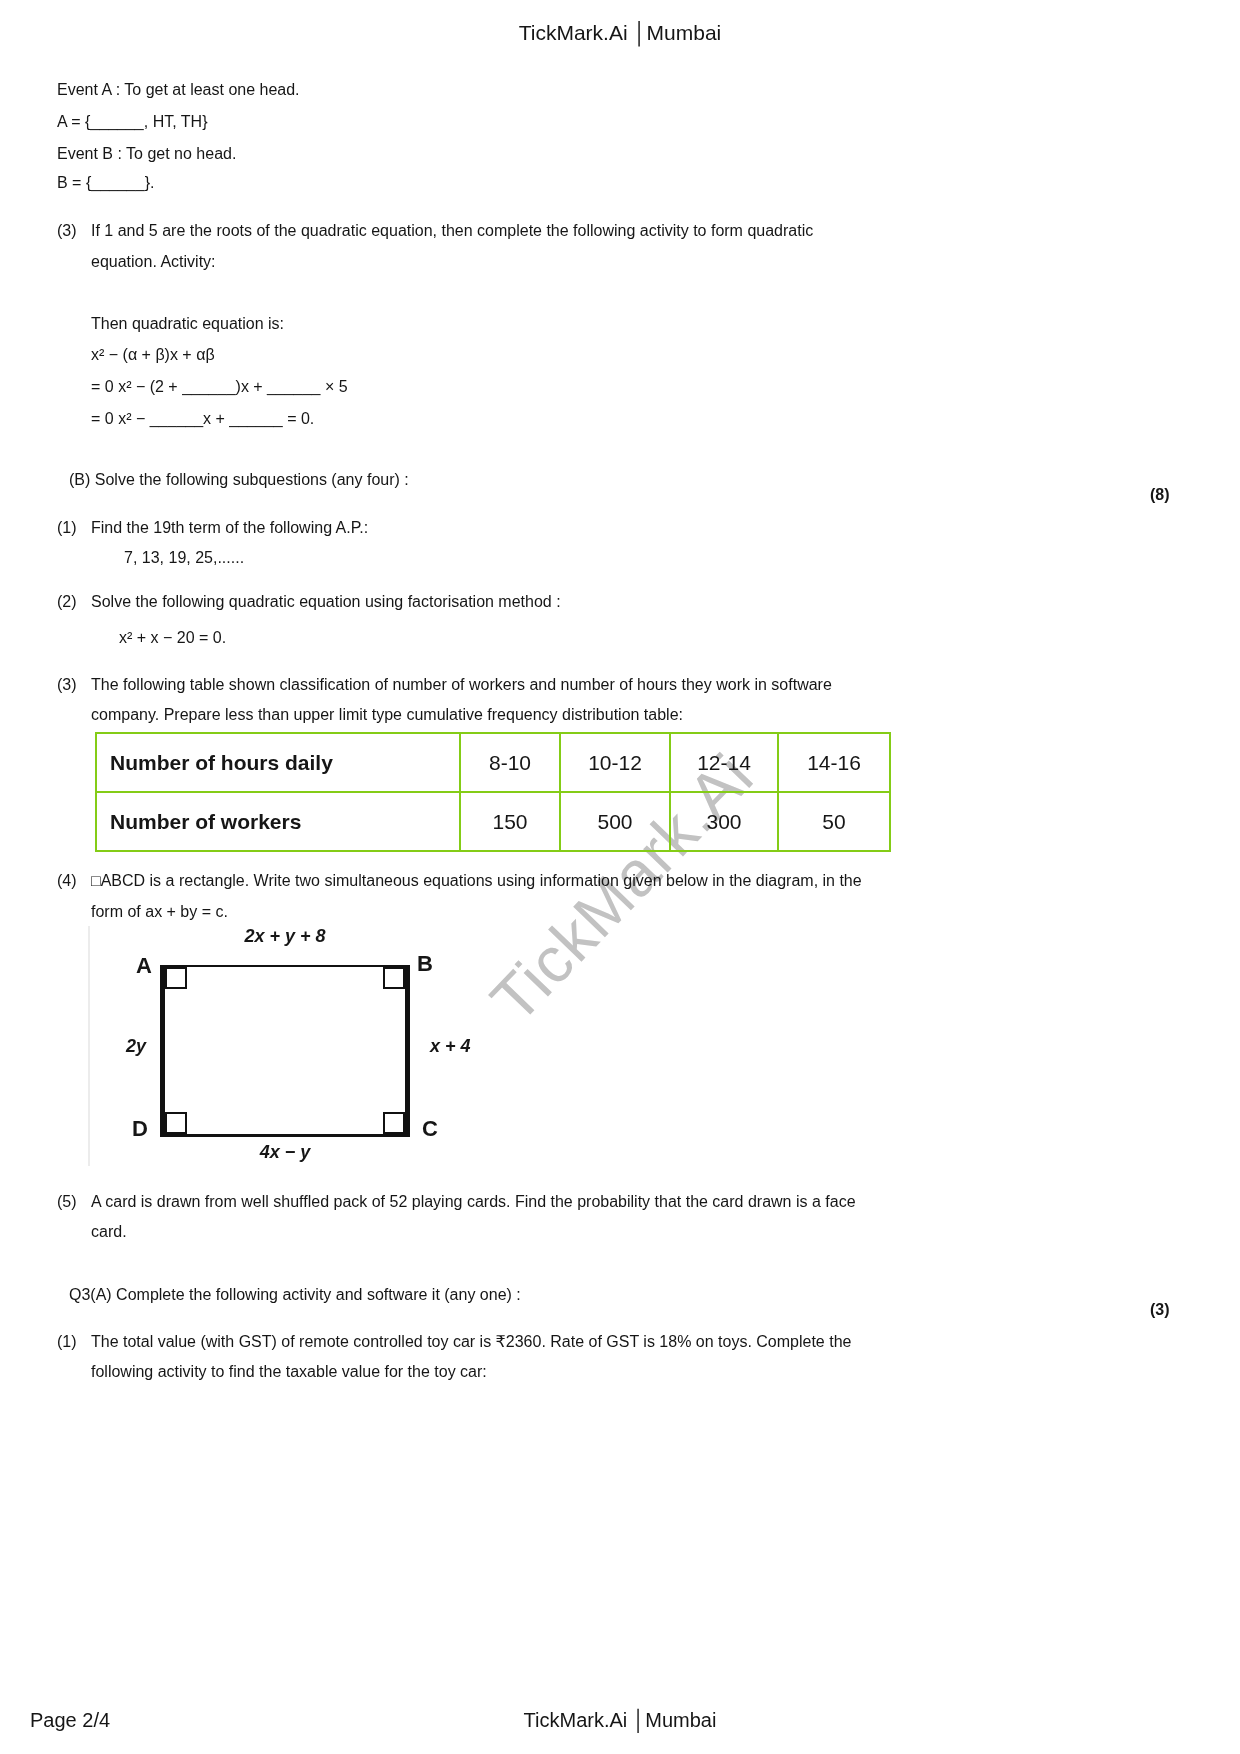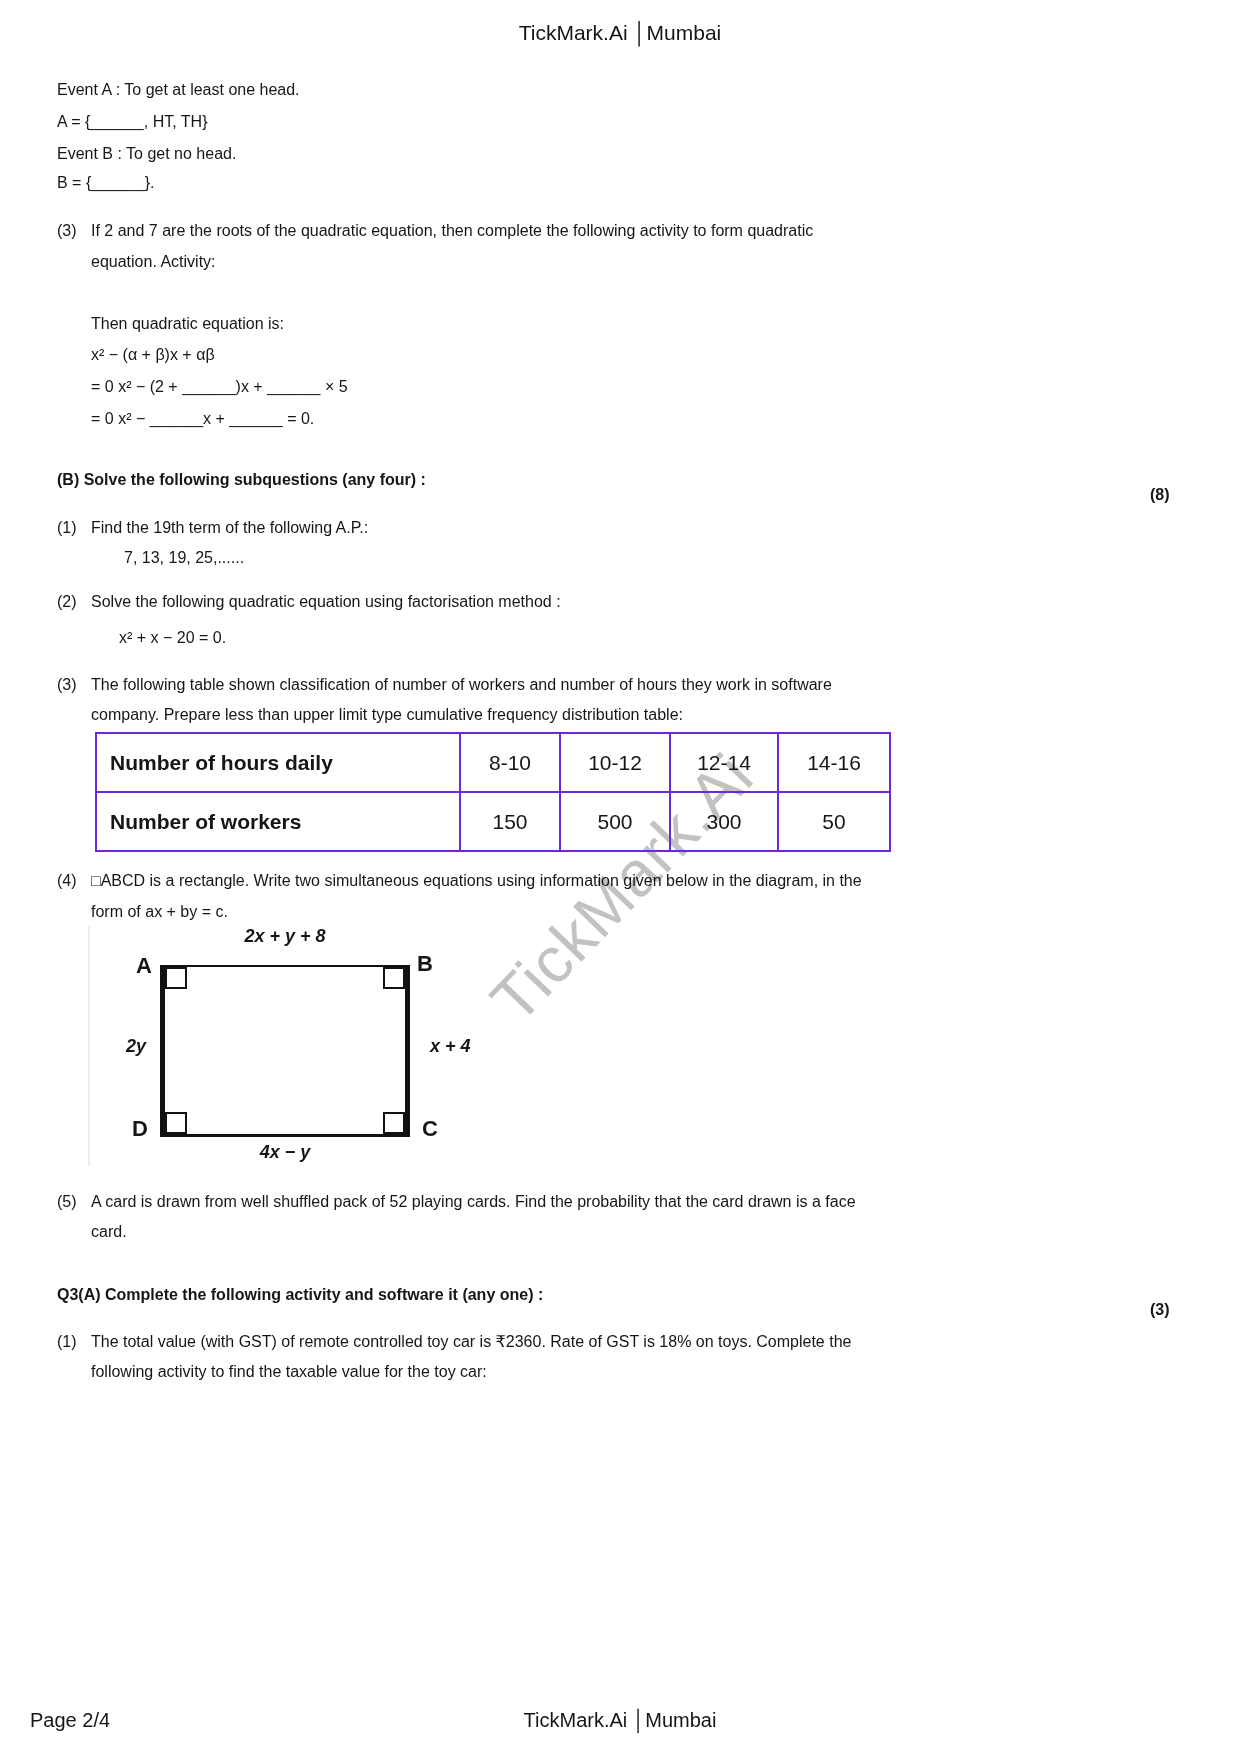--- a/index.html
+++ b/index.html
@@ -1,29 +1,29 @@
 <!DOCTYPE html>
 <html><head>
 <meta charset="utf-8">
 <style>
   html,body{margin:0;padding:0;background:#ffffff;}
   .page{position:relative;width:1240px;height:1754px;background:#ffffff;overflow:hidden;
         font-family:"Liberation Sans","DejaVu Sans",sans-serif;color:#161616;}
   .ln{position:absolute;font-size:16px;line-height:30px;white-space:nowrap;}
   .qn{display:inline-block;width:34px;}
-  .bold{font-weight:700;}
+  .bold{font-weight:400;margin-left:12px;}
   .center{left:0;width:1240px;text-align:center;}
   .hdr{font-weight:500;font-size:21px;}
   .ftr{font-weight:500;font-size:20px;}
   .marks{font-weight:700;}
   .watermark{position:absolute;left:622px;top:888px;z-index:0;
              transform:translate(-50%,-50%) rotate(-46deg);
              font-size:64px;font-weight:500;letter-spacing:1px;color:#c2c2c2;white-space:nowrap;}
   table.freq{position:absolute;left:95px;top:732px;border-collapse:collapse;table-layout:fixed;z-index:1;}
-  table.freq td{border:2px solid #6d28d9;height:55px;font-size:21px;background:transparent;}
+  table.freq td{border:2px solid #84cc16;height:55px;font-size:21px;background:transparent;}
   td.tlabel{width:348px;font-weight:700;padding-left:13px;text-align:left;}
   td.tval{text-align:center;}
   .diagram{position:absolute;left:120px;top:920px;width:420px;height:250px;z-index:1;}
   .rect{position:absolute;left:40px;top:45px;width:250px;height:172px;box-sizing:border-box;
         border-top:2px solid #111;border-bottom:3px solid #111;
         border-left:5px solid #111;border-right:5px solid #111;}
   .rasq{position:absolute;width:22px;height:22px;box-sizing:border-box;border:2px solid #111;}
   .dlabel{position:absolute;font-size:18px;font-weight:700;font-style:italic;white-space:nowrap;}
   .dcorner{position:absolute;font-size:22px;font-weight:700;}
   .scanline{position:absolute;left:88px;top:926px;width:2px;height:240px;background:#ececec;}
@@ -36,21 +36,21 @@
   <div class="watermark">TickMark.Ai</div>
 
   <div class="ln center hdr" style="top:18px">TickMark.Ai │Mumbai</div>
 
   <div class="ln" style="left:57px;top:75px">Event A : To get at least one head.</div>
   <div class="ln" style="left:57px;top:107px">A = {______, HT, TH}</div>
   <div class="ln" style="left:57px;top:139px">Event B : To get no head.</div>
   <div class="ln" style="left:57px;top:168px">B = {______}.</div>
 
   <div class="ln" style="left:57px;top:216px">
-    <span class="qn">(3)</span><span>If 2 and 7 are the roots of the quadratic equation, then complete the following activity to form quadratic</span>
+    <span class="qn">(3)</span><span>If 1 and 5 are the roots of the quadratic equation, then complete the following activity to form quadratic</span>
   </div>
   <div class="ln" style="left:91px;top:247px">equation. Activity:</div>
   <div class="ln" style="left:91px;top:309px">Then quadratic equation is:</div>
   <div class="ln" style="left:91px;top:340px">x² − (α + β)x + αβ</div>
   <div class="ln" style="left:91px;top:372px">= 0 x² − (2 + ______)x + ______ × 5</div>
   <div class="ln" style="left:91px;top:404px">= 0 x² − ______x + ______ = 0.</div>
 
   <div class="ln bold" style="left:57px;top:465px">(B) Solve the following subquestions (any four) :</div>
   <div class="ln marks" style="left:1150px;top:480px">(8)</div>
 

